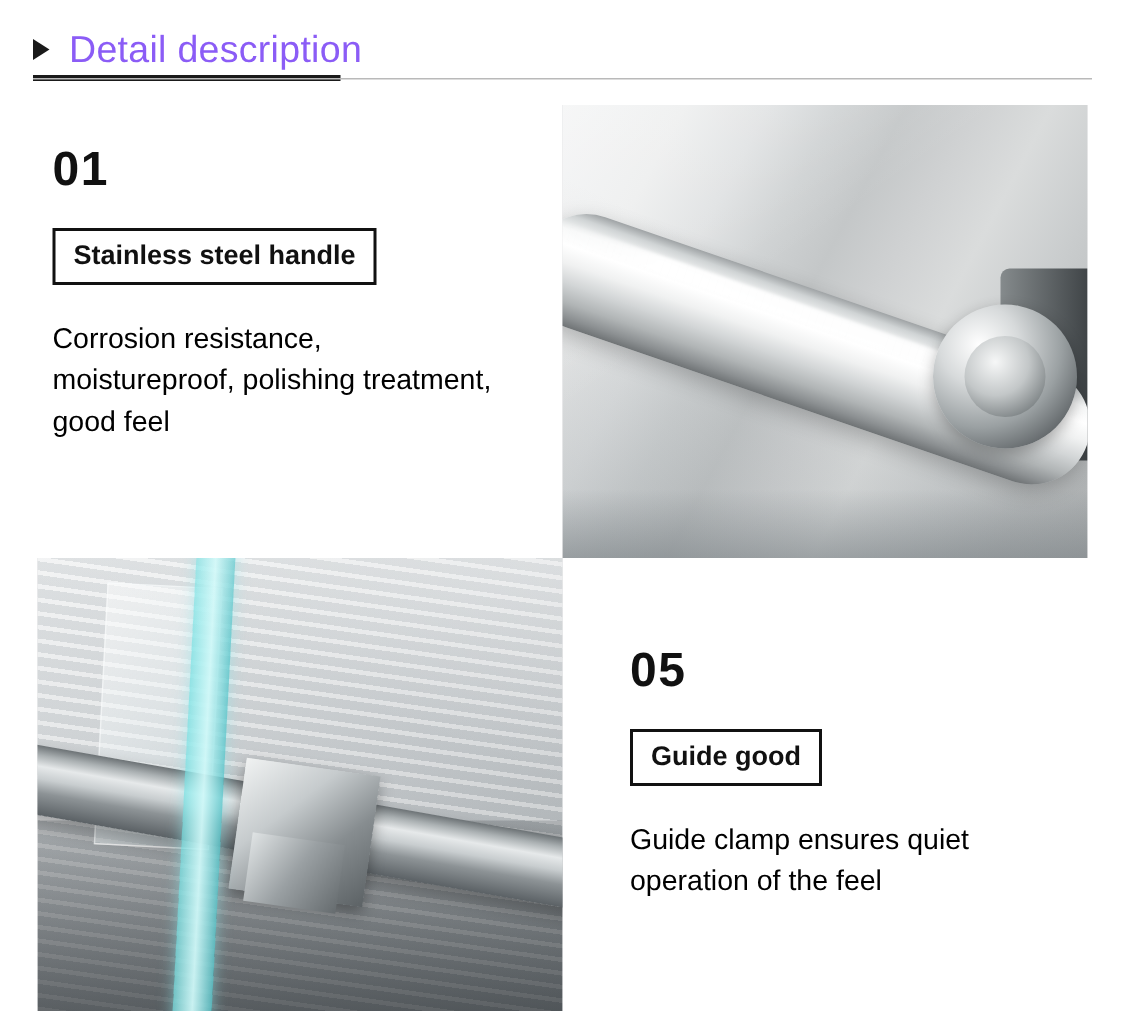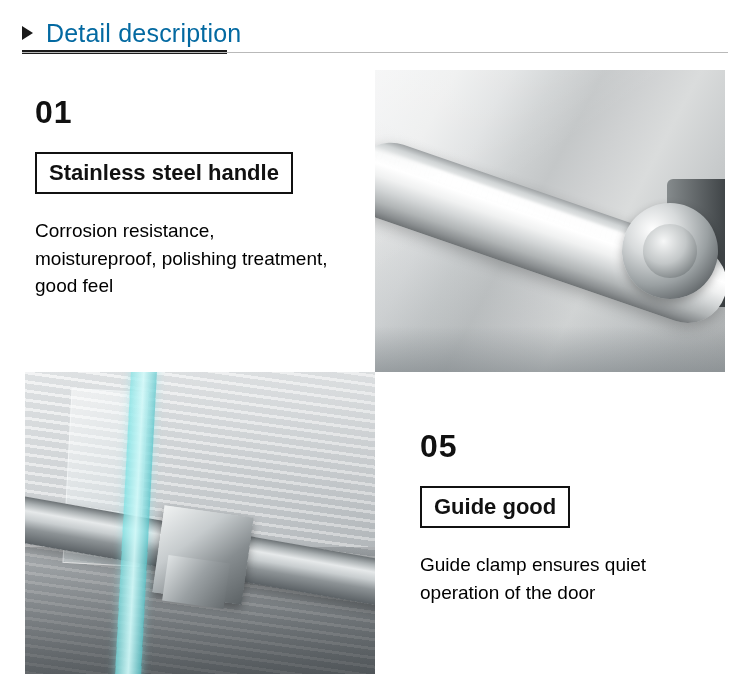--- a/index.html
+++ b/index.html
@@ -34,21 +34,21 @@
     width: 0;
     height: 0;
     border-left: 11px solid #1a1a1a;
     border-top: 7px solid transparent;
     border-bottom: 7px solid transparent;
     margin-right: 13px;
     flex: none;
   }
   .header-title {
     font-size: 25px;
-    color: #0369a1;
+    color: #8b5cf6;
     letter-spacing: 0.2px;
     line-height: 1;
     white-space: nowrap;
   }
   .header-rule-short {
     position: absolute;
     left: 22px;
     top: 50px;
     width: 205px;
     height: 4px;
@@ -75,21 +75,21 @@
     font-weight: bold;
     color: #111111;
     line-height: 1;
     letter-spacing: 1px;
   }
   .title-box {
     display: inline-block;
     border: 2px solid #111111;
     padding: 7px 12px 8px 12px;
     margin-top: 24px;
-    font-size: 22px;
+    font-size: 18px;
     font-weight: bold;
     color: #111111;
     line-height: 1.05;
     white-space: nowrap;
   }
   .desc {
     margin-top: 23px;
     font-size: 19px;
     color: #000000;
     line-height: 1.45;
@@ -307,16 +307,16 @@
     <div class="clamp-track"></div>
     <div class="clamp-metal"></div>
     <div class="clamp-metal2"></div>
     <div class="clamp-glass-v"></div>
     <div class="clamp-sheen"></div>
   </div>
 
   <div class="sec2-text">
     <div class="num">05</div>
     <div class="title-box">Guide good</div>
-    <div class="desc">Guide clamp ensures quiet operation of the door</div>
+    <div class="desc">Guide clamp ensures quiet operation of the feel</div>
   </div>
 
 </div>
 
 </body></html>

